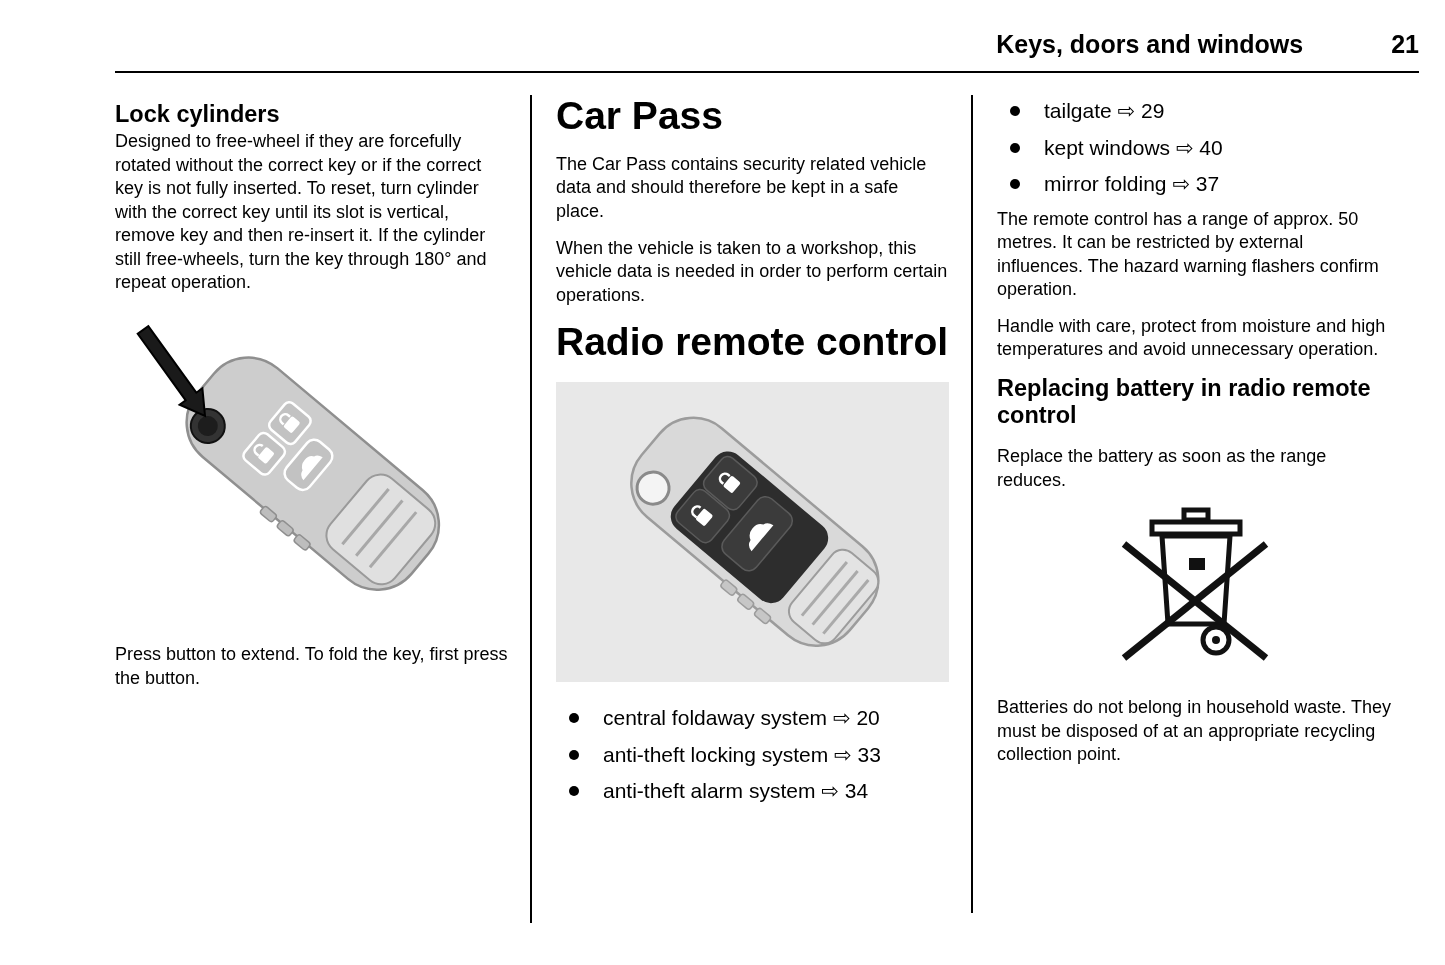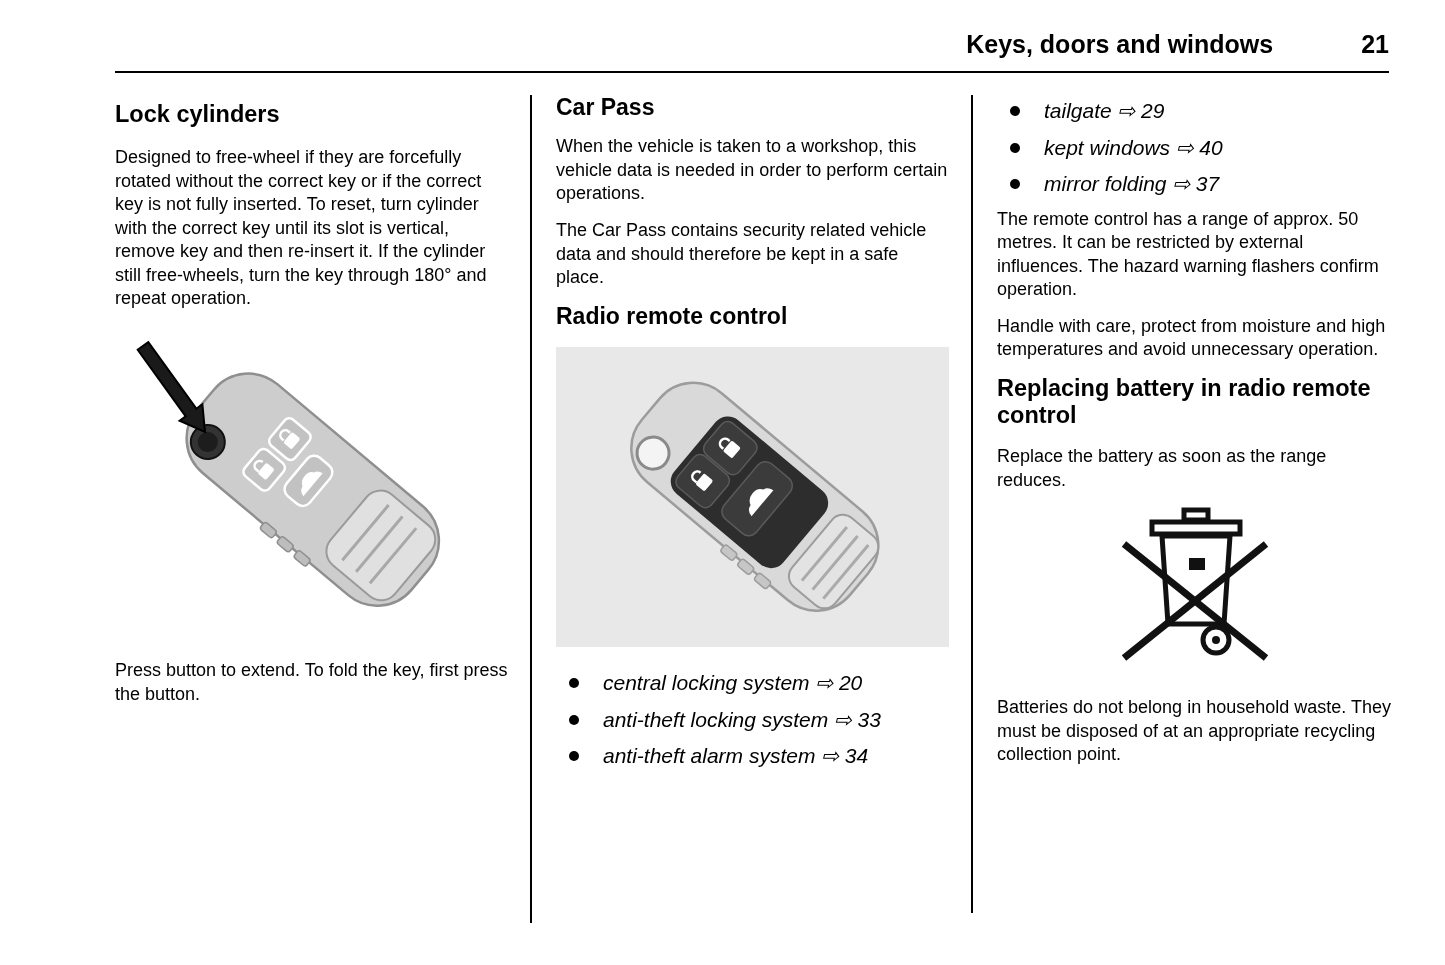--- a/index.html
+++ b/index.html
@@ -3,48 +3,48 @@
 <meta charset="utf-8">
 <style>
   * { margin:0; padding:0; box-sizing:border-box; }
   html,body { width:1445px; height:965px; }
   body {
     background:#ffffff;
     color:#000;
     font-family:"Liberation Sans", sans-serif;
     overflow:hidden;
   }
-  .page { position:relative; width:1445px; height:965px; padding:30px 56px 0 115px; }
+  .page { position:relative; width:1445px; height:965px; padding:30px 26px 0 115px; }
 
   
   .page-header {
     display:flex; justify-content:flex-end; align-items:baseline; gap:88px;
     font-size:25px; font-weight:bold;
   }
   .header-rule { height:2px; background:#000; margin-top:12px; }
 
   
   .columns { display:flex; margin-top:22px; }
   .col { width:395px; flex:0 0 auto; }
   .col-divider { flex:0 0 auto; width:2px; background:#000; margin:0 24px 0 20px; }
   .col-divider.left { height:828px; }
   .col-divider.right { height:818px; }
 
   
-  .h-large { font-size:23px; font-weight:bold; line-height:1.1; margin:0 0 15px 0; }
+  .h-large { font-size:39px; font-weight:bold; line-height:1.1; margin:0 0 15px 0; }
   .h-large.mid { margin-top:14px; }
   .h-small { font-size:23.5px; font-weight:bold; line-height:1.15; margin:10px 0 16px 0; }
-  .h-small.first { margin-top:6px; margin-bottom:18px; }
+  .h-small.first { margin-top:6px; margin-bottom:2px; }
   .para { font-size:18px; line-height:1.31; margin:0 0 13px 0; }
 
   
   .bullets { list-style:none; margin:2px 0 10px 0; }
   .bullets li { display:flex; align-items:flex-start; font-size:21px; line-height:1.31; margin-bottom:9px; }
   .dot { flex:0 0 auto; width:10px; height:10px; border-radius:50%; background:#000; margin:9px 24px 0 13px; }
-  .li-text { flex:1 1 auto;font-style:italic; }
+  .li-text { flex:1 1 auto; }
 
   
   .figure { position:relative; }
   .figure.fob1 { width:395px; height:315px; margin:8px 0 20px 0; }
   .figure.fob2 { width:393px; height:300px; margin:18px 0 22px 0; background:#e8e8e8; }
   .figure.weee { width:170px; height:168px; margin:14px auto 22px auto; }
   .figure svg { display:block; width:100%; height:100%; }
 </style>
 </head>
 <body>
@@ -95,22 +95,22 @@
         </svg>
       </div>
 
       <p class="para">Press button to extend. To fold the key, first press the button.</p>
     </section>
 
     <div class="col-divider left"></div>
 
     <section class="col">
       <h1 class="h-large">Car Pass</h1>
+      <p class="para">The Car Pass contains security related vehicle data and should therefore be kept in a safe place.</p>
       <p class="para">When the vehicle is taken to a workshop, this vehicle data is needed in order to perform certain operations.</p>
-      <p class="para">The Car Pass contains security related vehicle data and should therefore be kept in a safe place.</p>
       <h1 class="h-large mid">Radio remote control</h1>
 
       <div class="figure fob2">
         <svg viewBox="0 0 393 300" xmlns="http://www.w3.org/2000/svg">
           <rect x="0" y="0" width="393" height="300" fill="#e8e8e8"></rect>
           <g transform="rotate(-50 196 150)">
             <rect x="140" y="16" width="116" height="272" rx="44" fill="#d9d9d9" stroke="#9c9c9c" stroke-width="2.5"></rect>
             <rect x="134" y="160" width="9" height="16" rx="3" fill="#c6c6c6" stroke="#9c9c9c" stroke-width="1.5"></rect>
             <rect x="134" y="182" width="9" height="16" rx="3" fill="#c6c6c6" stroke="#9c9c9c" stroke-width="1.5"></rect>
             <rect x="134" y="204" width="9" height="16" rx="3" fill="#c6c6c6" stroke="#9c9c9c" stroke-width="1.5"></rect>
@@ -135,21 +135,21 @@
             <line x1="164" y1="256" x2="234" y2="256" stroke="#aaaaaa" stroke-width="3"></line>
             <line x1="164" y1="270" x2="234" y2="270" stroke="#aaaaaa" stroke-width="3"></line>
           </g>
         </svg>
       </div>
 
 
       <ul class="bullets">
         <li>
           <span class="dot"></span>
-          <span class="li-text"><span>central locking system</span> <span>⇨</span> <span>20</span></span>
+          <span class="li-text"><span>central foldaway system</span> <span>⇨</span> <span>20</span></span>
         </li>
         <li>
           <span class="dot"></span>
           <span class="li-text"><span>anti-theft locking system</span> <span>⇨</span> <span>33</span></span>
         </li>
         <li>
           <span class="dot"></span>
           <span class="li-text"><span>anti-theft alarm system</span> <span>⇨</span> <span>34</span></span>
         </li>
       </ul>

